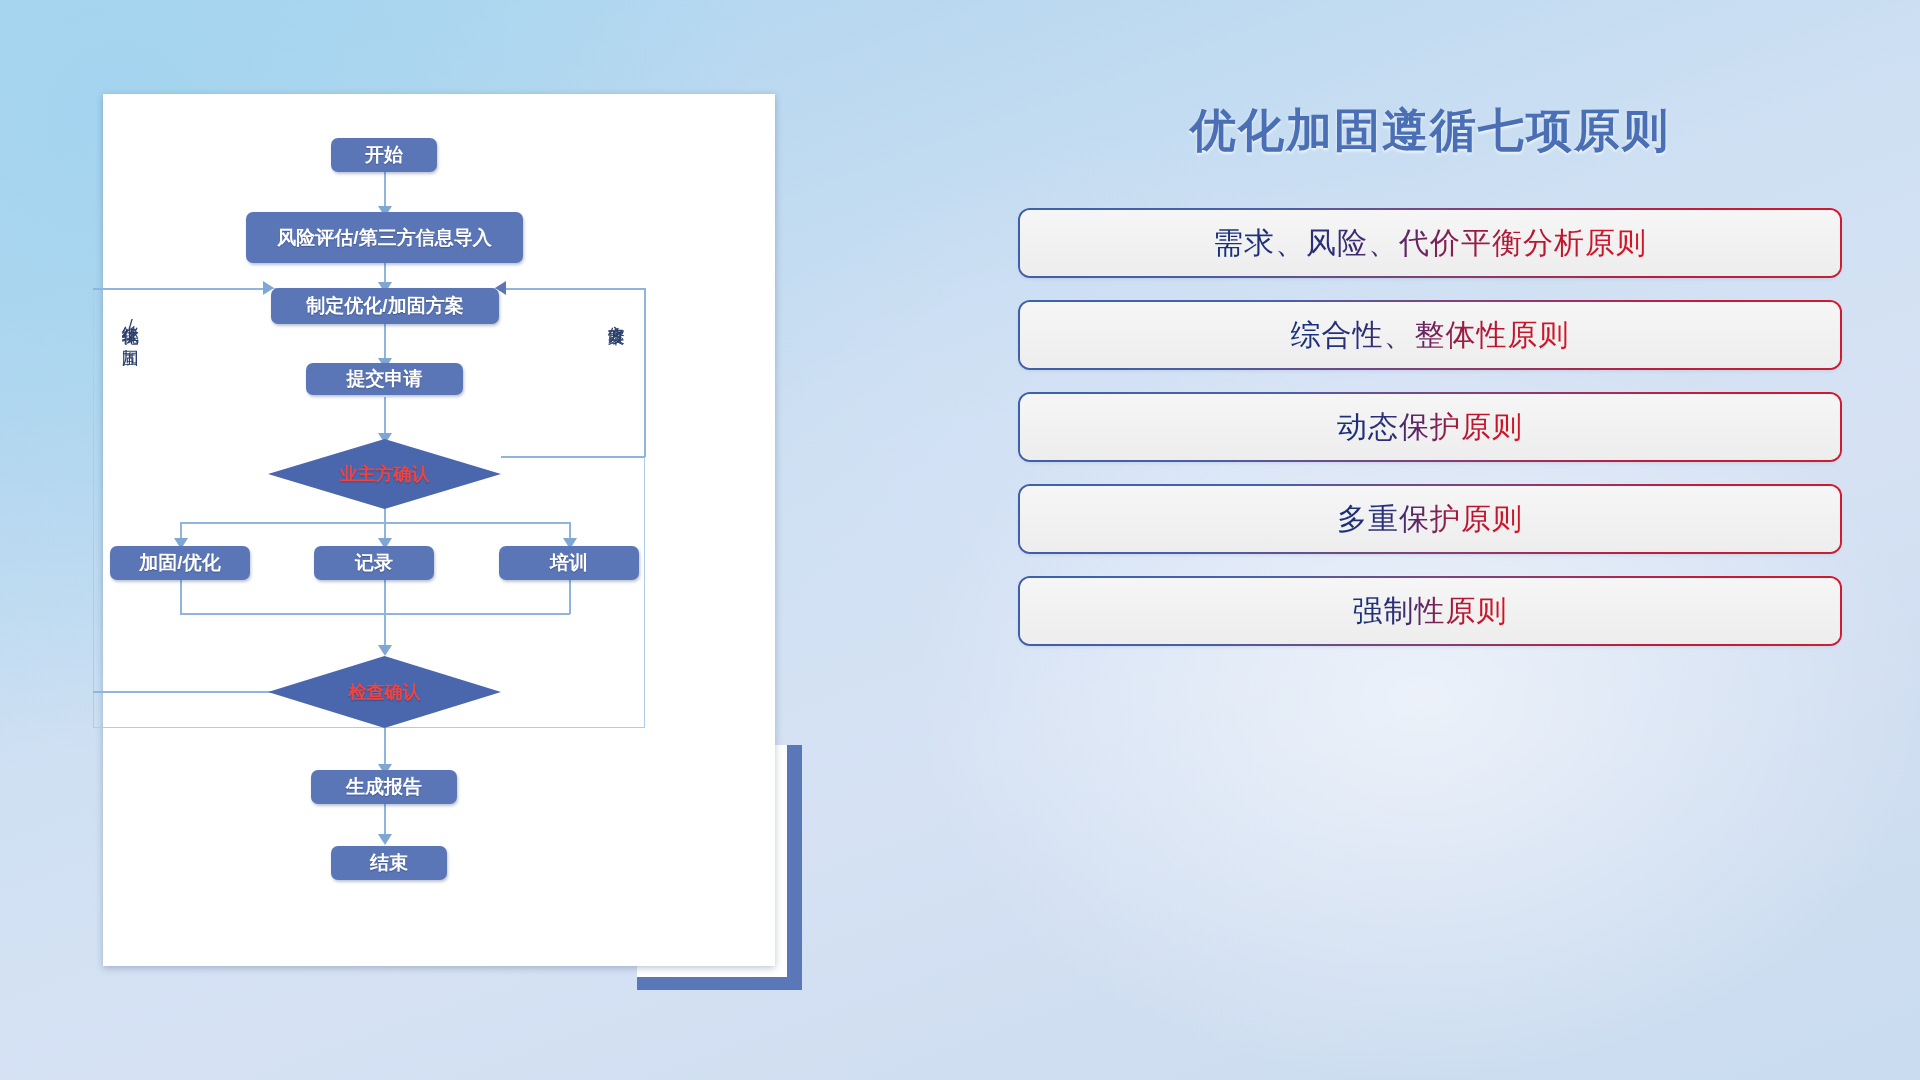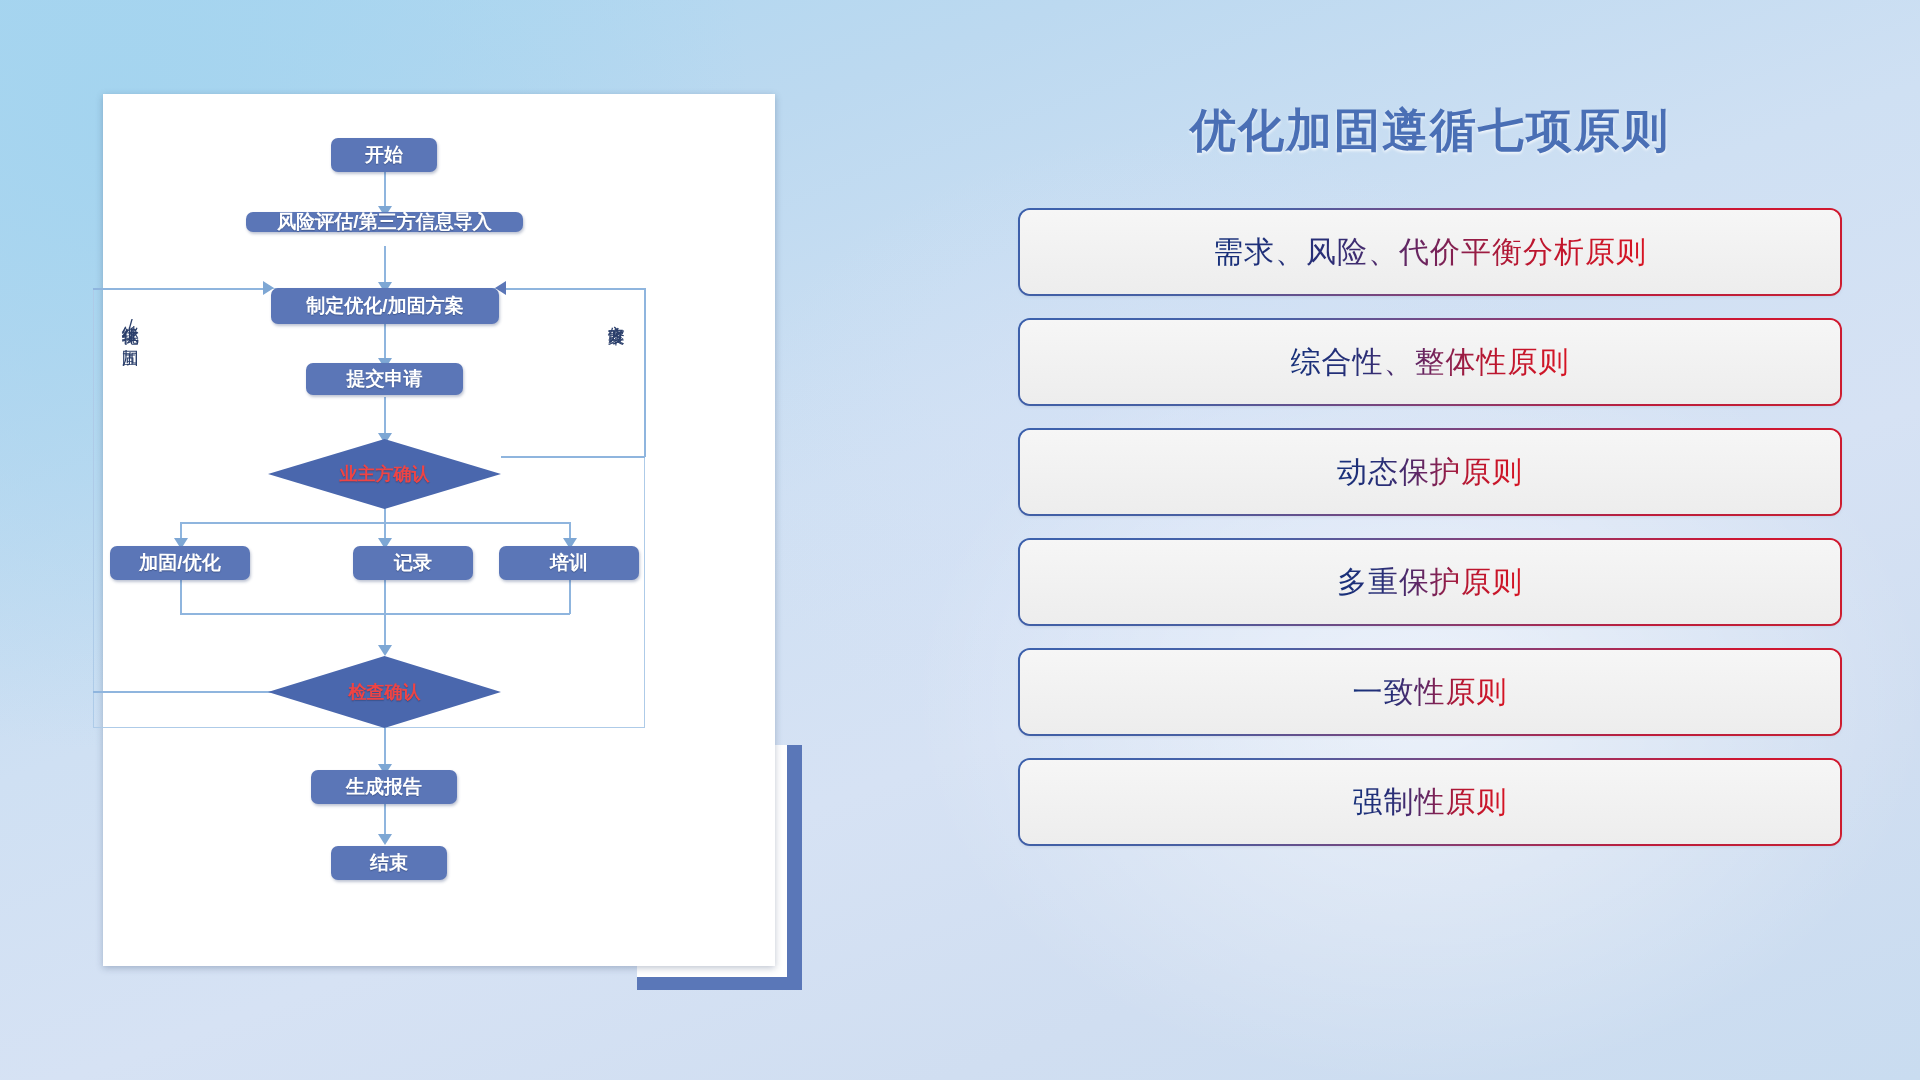--- a/index.html
+++ b/index.html
@@ -130,21 +130,21 @@
     margin-top: 12px;
   }
   #principle-list {
     margin-top: 48px;
     display: flex;
     flex-direction: column;
     gap: 26px;
   }
   .principle-card {
     position: relative;
-    height: 84px;
+    height: 66px;
     background: linear-gradient(180deg, #f6f6f6 0%, #f1f1f1 55%, #ededed 100%);
     border-radius: 10px;
     display: flex; align-items: center; justify-content: center;
     box-shadow: 0 2px 4px rgba(60,80,130,0.18);
   }
   
   .principle-card::before {
     content: "";
     position: absolute;
     inset: -2px;
@@ -223,21 +223,21 @@
   <div class="conn v" style="left:281px; top:634px; height:42px;"></div>
   <div class="arrow down" style="left:275px; top:670px;"></div>
 
   <div class="conn v" style="left:281px; top:708px; height:38px;"></div>
   <div class="arrow down" style="left:275px; top:740px;"></div>
 
   <div class="node box" style="left:228px; top:44px; width:106px; height:34px;">
     <span>开始</span>
   </div>
 
-  <div class="node box" style="left:143px; top:118px; width:277px; height:20px;">
+  <div class="node box" style="left:143px; top:118px; width:277px; height:51px;">
     <span>风险评估/第三方信息导入</span>
   </div>
 
   <div class="node box" style="left:168px; top:194px; width:228px; height:36px;">
     <span>制定优化/加固方案</span>
   </div>
 
   <div class="node box" style="left:203px; top:269px; width:157px; height:32px;">
     <span>提交申请</span>
   </div>
@@ -246,21 +246,21 @@
     <svg width="233" height="70" viewBox="0 0 233 70">
       <polygon points="116.5,0 233,35 116.5,70 0,35" fill="#4a67ad"></polygon>
     </svg>
     <div class="diamond-label">业主方确认</div>
   </div>
 
   <div class="node box" style="left:7px; top:452px; width:140px; height:34px;">
     <span>加固/优化</span>
   </div>
 
-  <div class="node box" style="left:211px; top:452px; width:120px; height:34px;margin-left:39px;">
+  <div class="node box" style="left:211px; top:452px; width:120px; height:34px;">
     <span>记录</span>
   </div>
 
   <div class="node box" style="left:396px; top:452px; width:140px; height:34px;">
     <span>培训</span>
   </div>
 
   <div class="diamond-wrap" style="left:165px; top:562px; width:233px; height:72px;">
     <svg width="233" height="72" viewBox="0 0 233 72">
       <polygon points="116.5,0 233,36 116.5,72 0,36" fill="#4a67ad"></polygon>
@@ -291,19 +291,16 @@
     <div class="principle-card">
       <span class="principle-text">综合性、整体性原则</span>
     </div>
     <div class="principle-card">
       <span class="principle-text">动态保护原则</span>
     </div>
     <div class="principle-card">
       <span class="principle-text">多重保护原则</span>
     </div>
     <div class="principle-card">
-      <span class="principle-text">一致性原则</span>
-    </div>
-    <div class="principle-card">
       <span class="principle-text">强制性原则</span>
     </div>
   </div>
 </div>
 
 </body></html>

